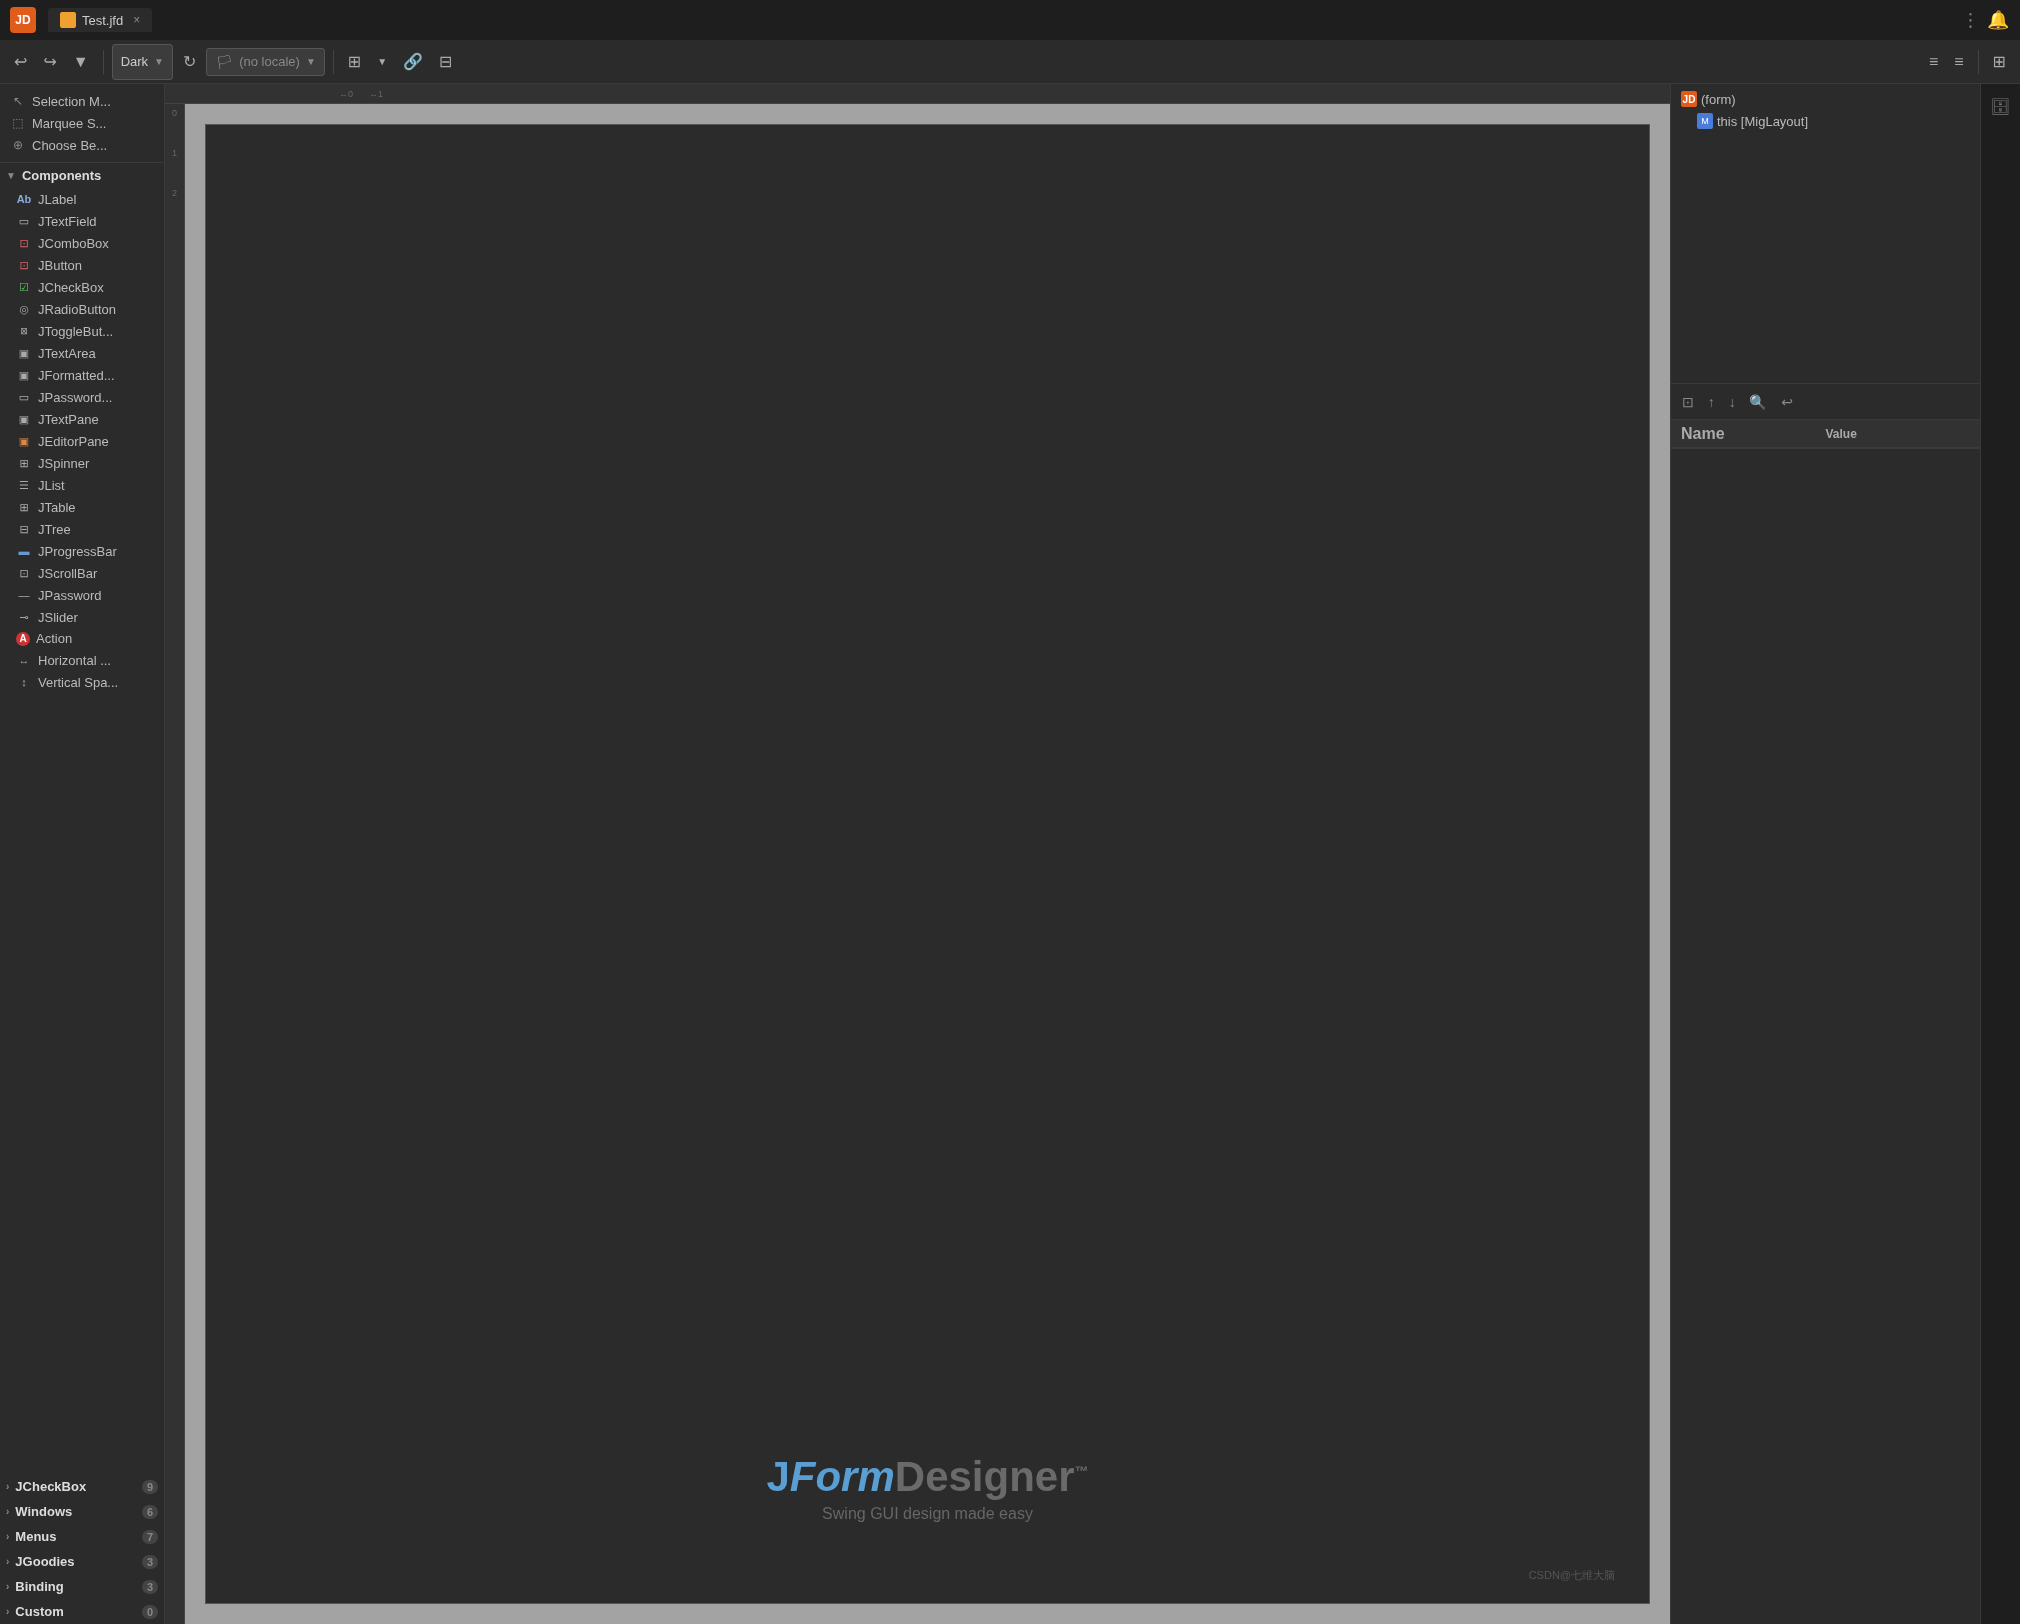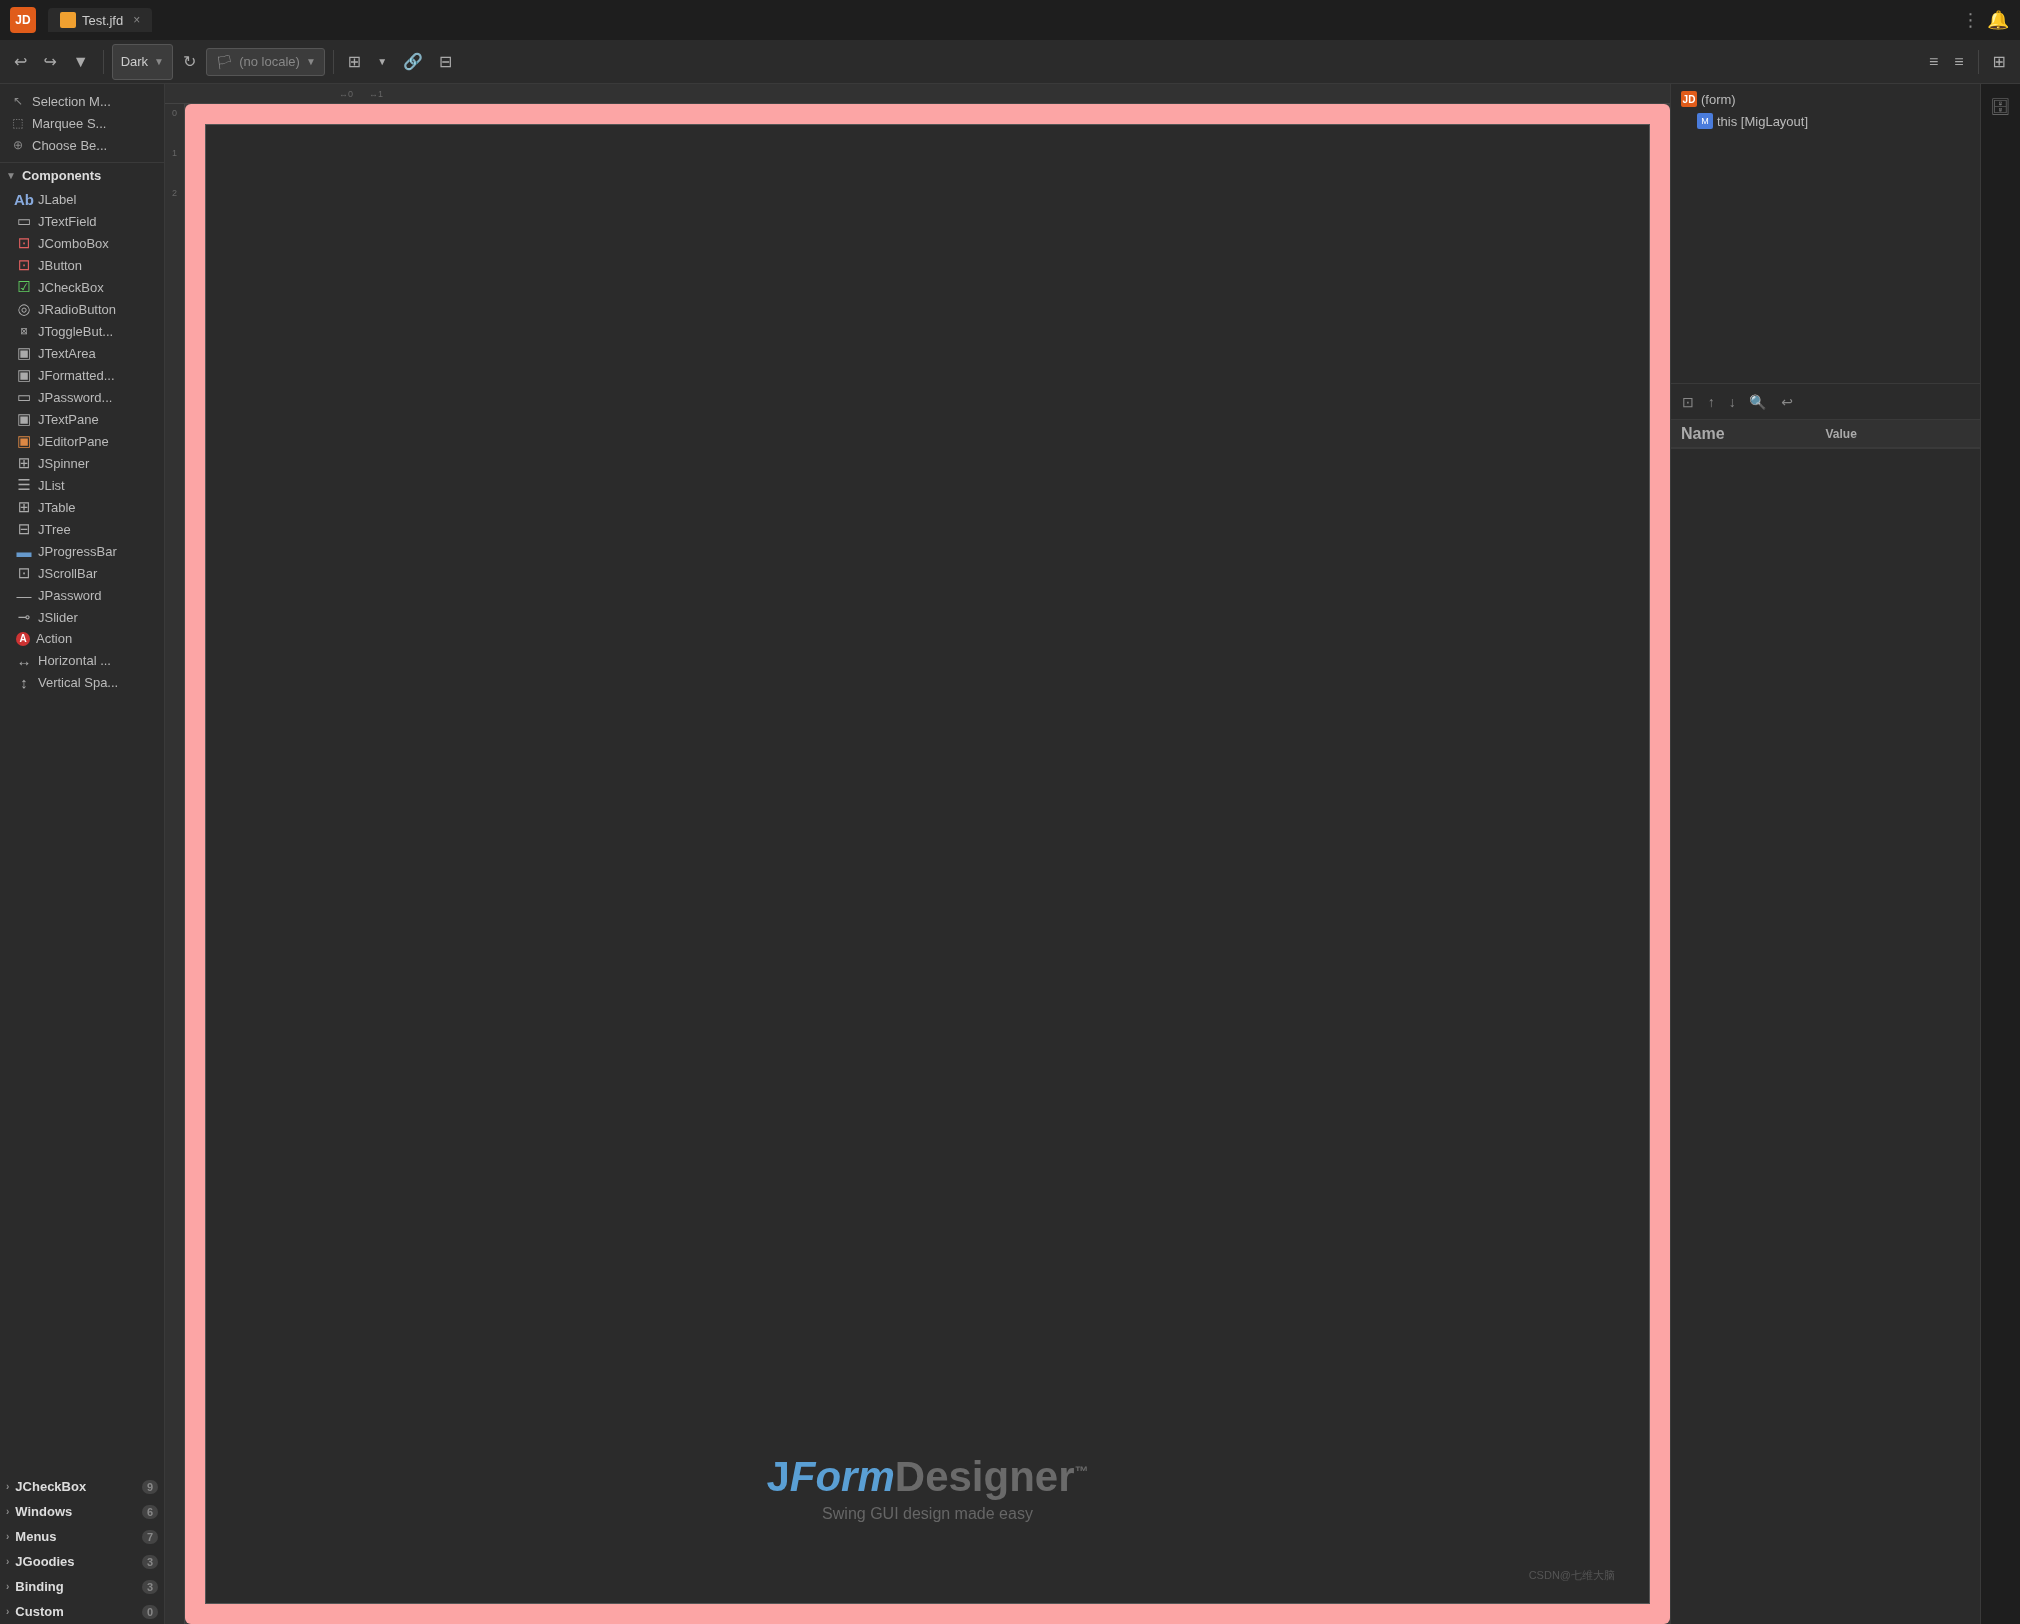--- a/index.html
+++ b/index.html
@@ -203,21 +203,21 @@
       cursor: pointer;
       color: #bbb;
       font-size: 13px;
     }
     .comp-icon {
       width: 16px;
       height: 16px;
       display: flex;
       align-items: center;
       justify-content: center;
-      font-size: 15px;
+      font-size: 11px;
       flex-shrink: 0;
     }
 
     
     #canvas-area {
       flex: 1;
       display: flex;
       flex-direction: column;
       background: #3c3c3c;
       overflow: hidden;
@@ -247,24 +247,23 @@
       flex-direction: column;
       align-items: center;
       padding-top: 4px;
       gap: 30px;
       font-size: 10px;
       color: #666;
       flex-shrink: 0;
     }
     #canvas {
       flex: 1;
-      background: #fca5a5;
+      background: #a3a3a3;
       position: relative;
       overflow: hidden;
-      border-radius: 6px;
     }
     .canvas-inner {
       position: absolute;
       top: 20px;
       left: 20px;
       right: 20px;
       bottom: 20px;
       background: #2b2b2b;
       border: 1px solid #555;
     }

